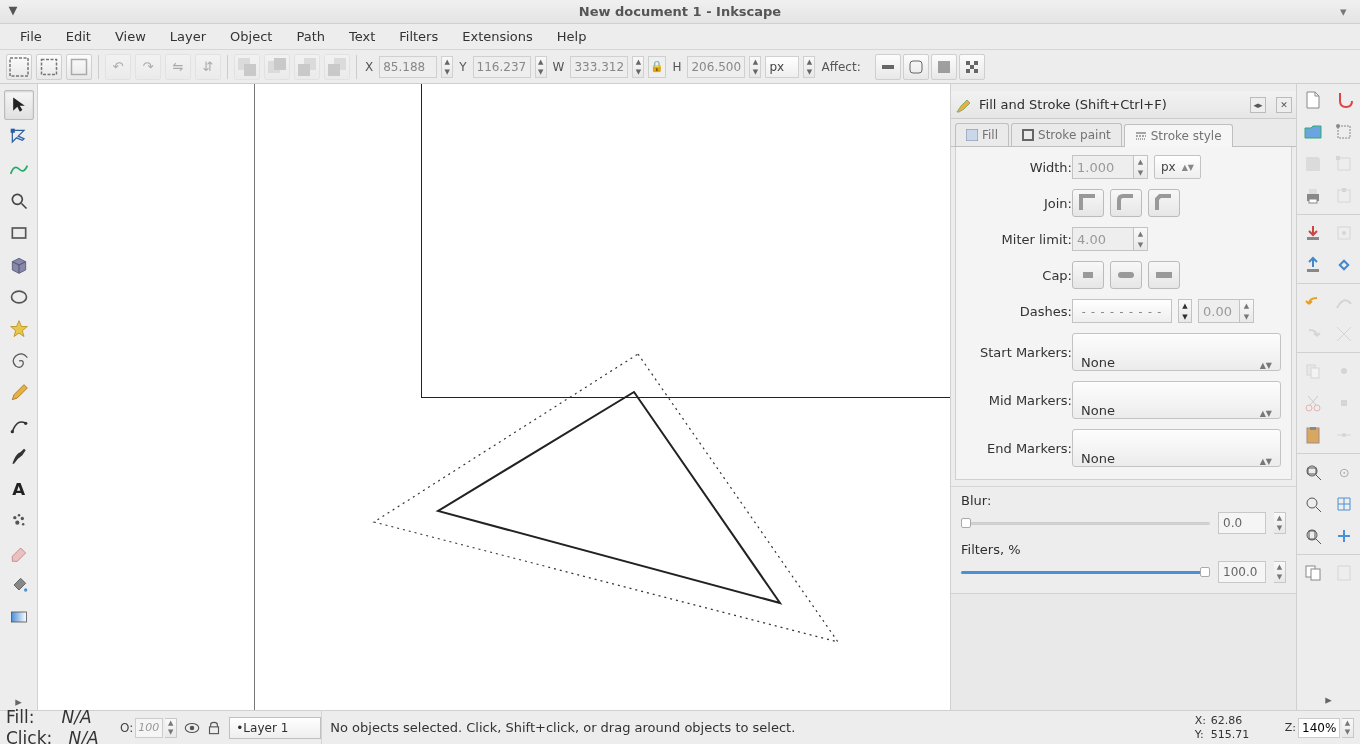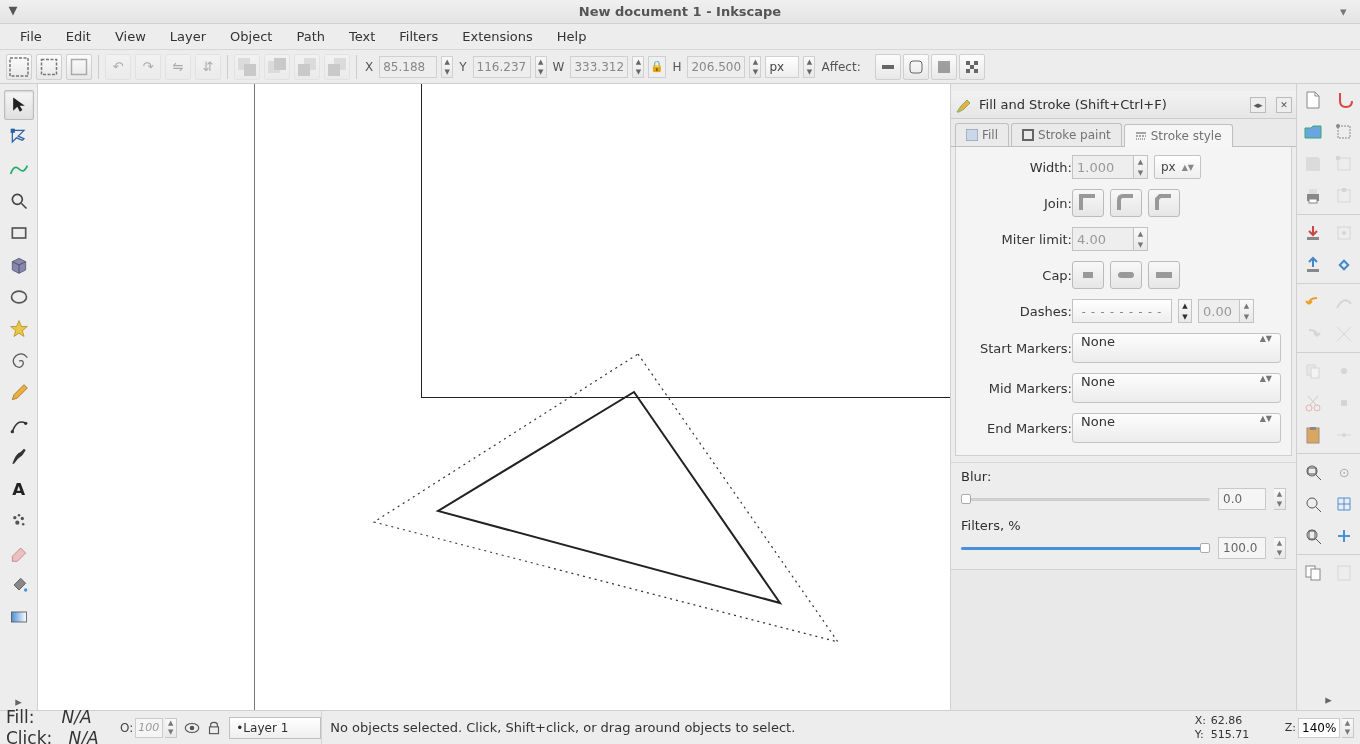--- a/index.html
+++ b/index.html
@@ -63,21 +63,21 @@
 .num-input { display:flex; align-items:center; }
 .num-input input { width:62px; height:24px; border:1px solid #c3c3c3; background:#eee; color:#999; font-size:13px; padding:0 4px; }
 .num-input .spn { width:14px; height:24px; border:1px solid #c3c3c3; border-left:none; background:linear-gradient(#f9f9f9,#e8e8e8); display:flex; flex-direction:column; }
 .num-input .spn .a { flex:1; font-size:7px; color:#777; display:flex; align-items:center; justify-content:center; }
 .unit-sel { height:24px; border:1px solid #c3c3c3; background:linear-gradient(#fff,#eee); font-size:12px; color:#444; display:flex; align-items:center; padding:0 6px; border-radius:2px; }
 .unit-sel .dd { margin-left:6px; font-size:8px; color:#888; }
 .btnrow { display:flex; gap:6px; }
 .togglebtn { width:32px; height:28px; border:1px solid #bbb; background:linear-gradient(#f8f8f8,#e6e6e6); border-radius:3px; display:flex; align-items:center; justify-content:center; }
 .togglebtn svg { width:18px; height:18px; }
 .dash-sel { width:100px; height:24px; border:1px solid #c3c3c3; background:linear-gradient(#fff,#eee); display:flex; align-items:center; justify-content:center; font-size:11px; letter-spacing:1px; color:#777; }
-.marker-sel { flex:1; height:30px; border:1px solid #c3c3c3; background:linear-gradient(#fdfdfd,#ececec); border-radius:3px; display:flex; align-items:flex-start; padding:0 8px; font-size:13px; color:#333; }
+.marker-sel { flex:1; height:38px; border:1px solid #c3c3c3; background:linear-gradient(#fdfdfd,#ececec); border-radius:3px; display:flex; align-items:flex-end; padding:0 8px; font-size:13px; color:#333; }
 .marker-sel .dd { margin-left:auto; font-size:8px; color:#777; }
 
 .dock-lower { padding:6px 10px 10px; border-top:1px solid #d6d6d6; background:#ededed; }
 .slider-row { display:flex; align-items:center; gap:8px; margin-top:4px; }
 .slider { flex:1; height:10px; position:relative; }
 .slider .track { position:absolute; left:0; right:0; top:4px; height:3px; background:#d4d4d4; border-radius:2px; border:1px solid #ccc; }
 .slider .fill { position:absolute; left:0; top:4px; height:3px; background:#4a90d9; border-radius:2px; }
 .slider .thumb { position:absolute; top:0; width:10px; height:10px; background:#fff; border:1px solid #aaa; border-radius:2px; }
 .val-box { width:48px; height:22px; border:1px solid #c8c8c8; background:#f5f5f5; color:#666; font-size:12px; padding:0 4px; display:flex; align-items:center; }
 .val-spn { width:12px; height:22px; border:1px solid #c8c8c8; border-left:none; background:linear-gradient(#f9f9f9,#e8e8e8); display:flex; flex-direction:column; }

